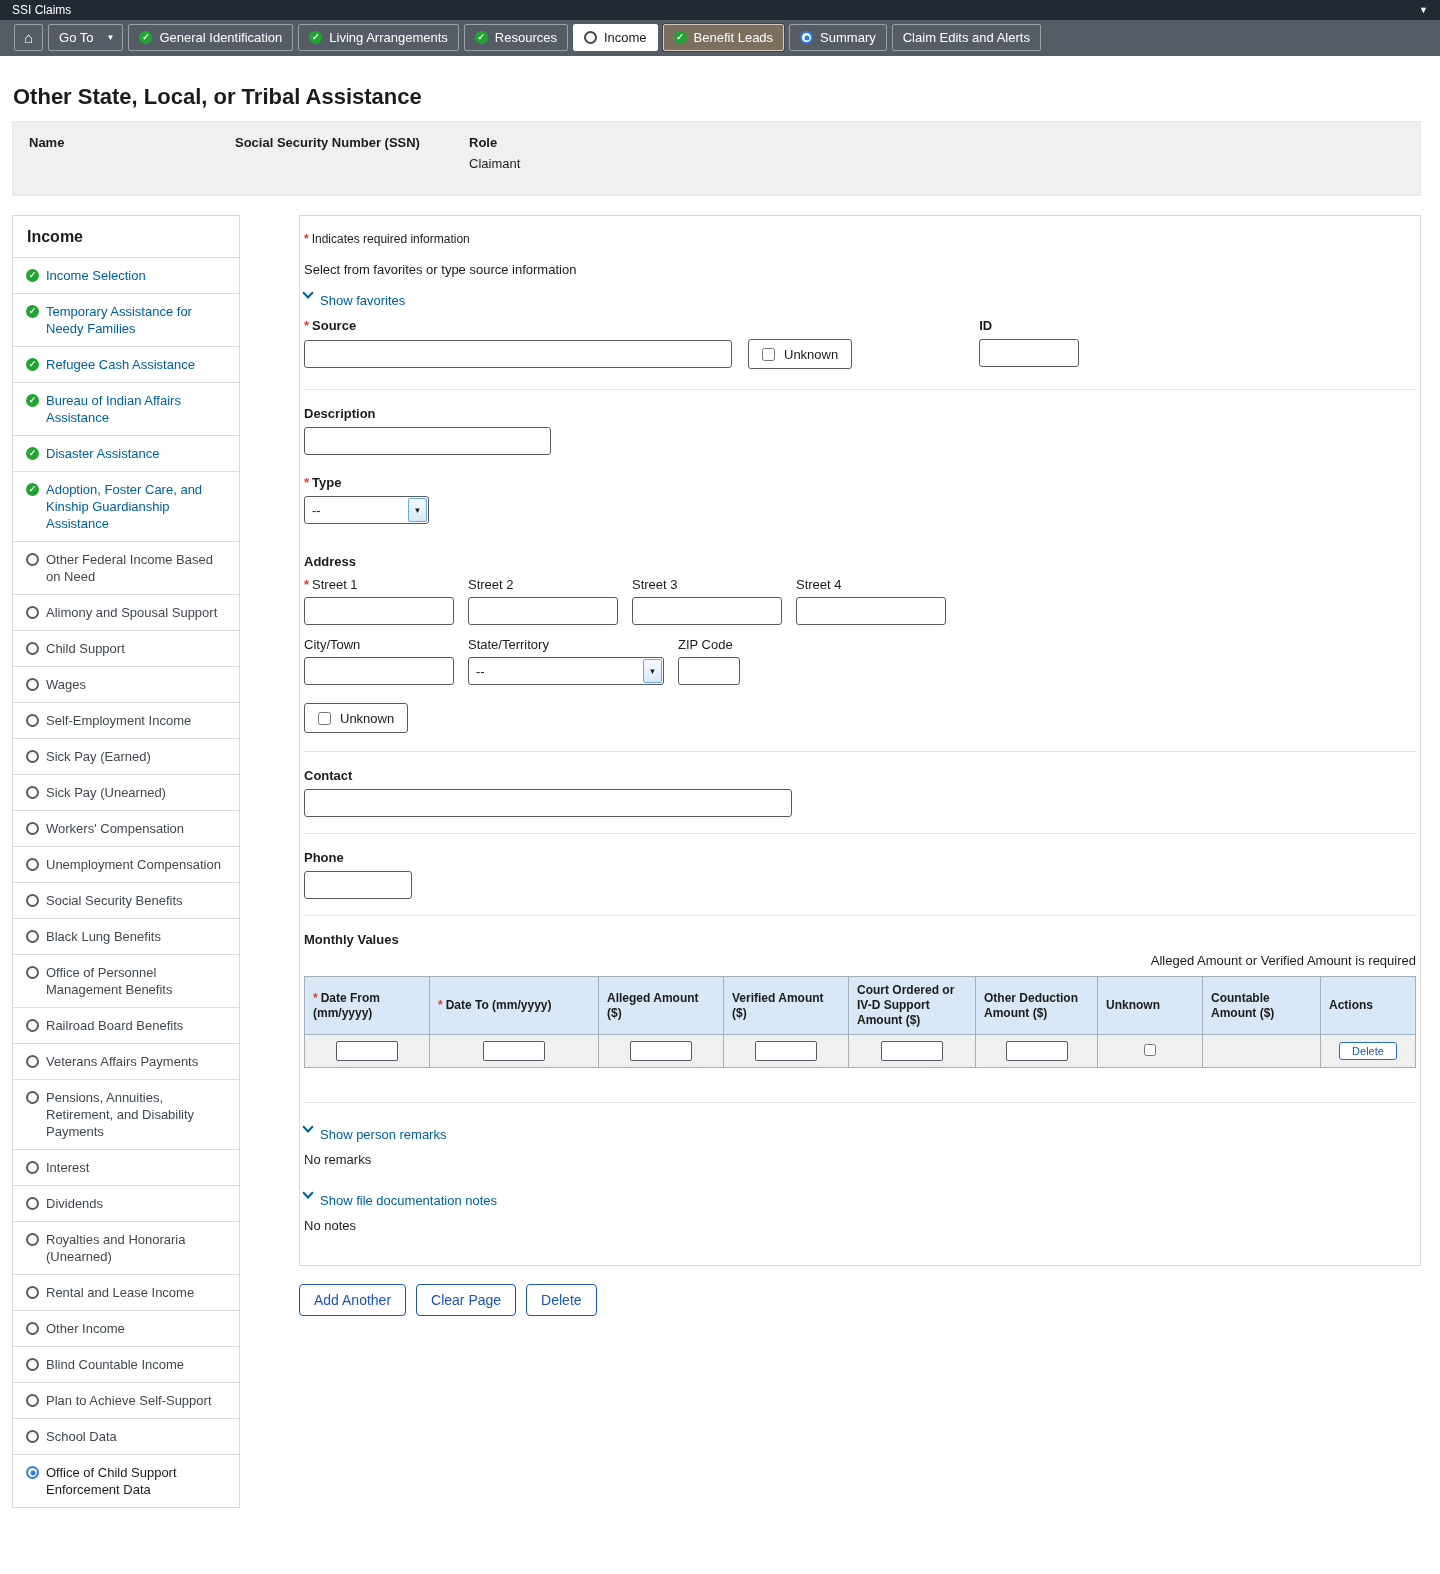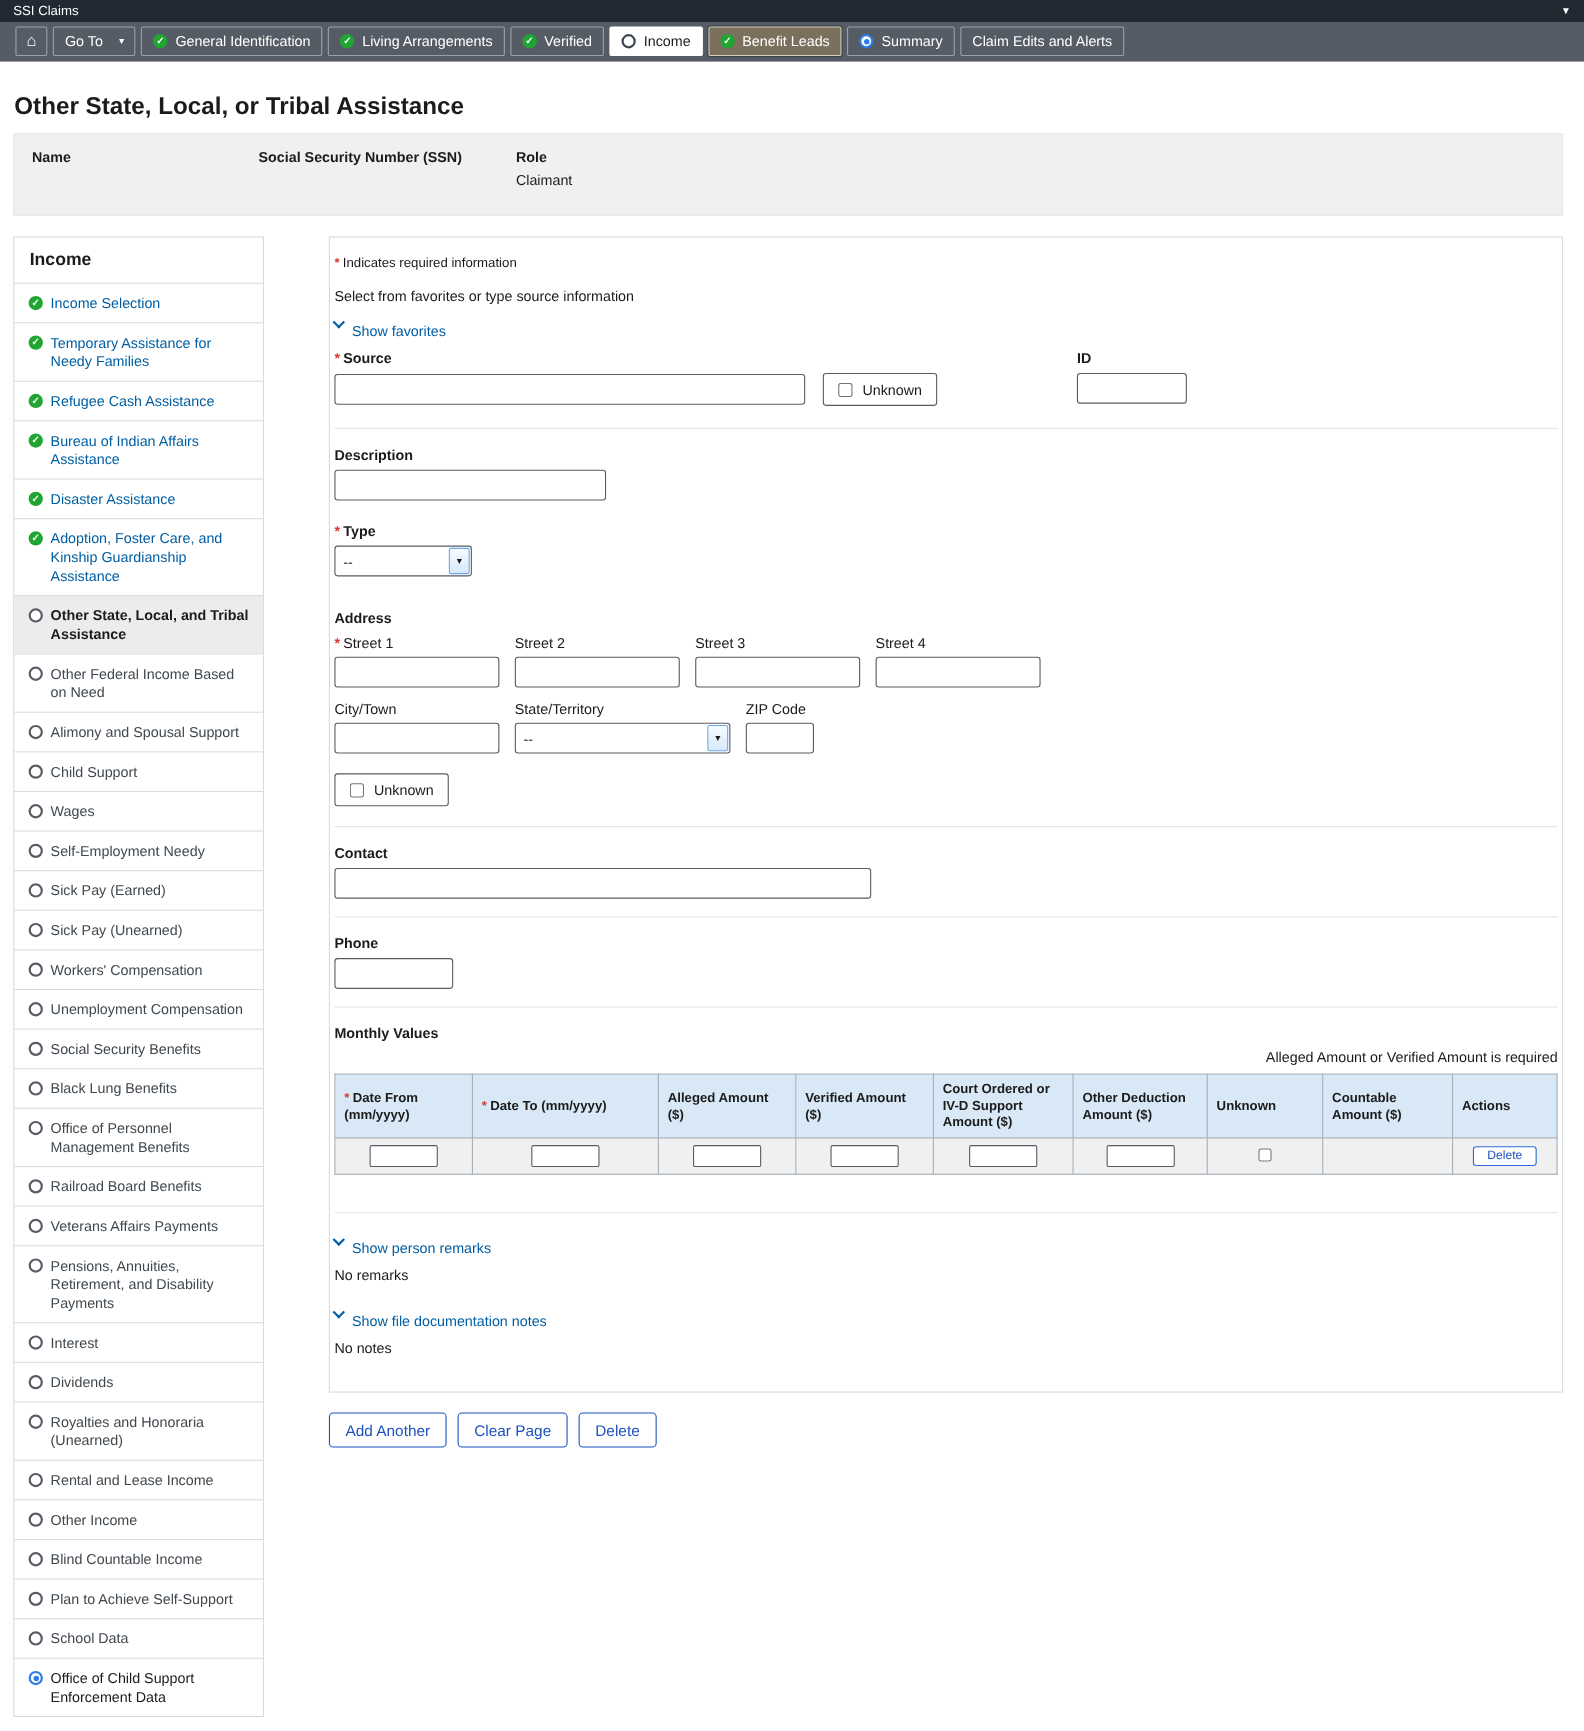--- a/index.html
+++ b/index.html
@@ -182,21 +182,21 @@
       <button class="nav-tab complete">
         <span class="tab-icon check-circle-icon">✓</span>
         <span class="tab-label">General Identification</span>
       </button>
       <button class="nav-tab complete">
         <span class="tab-icon check-circle-icon">✓</span>
         <span class="tab-label">Living Arrangements</span>
       </button>
       <button class="nav-tab complete">
         <span class="tab-icon check-circle-icon">✓</span>
-        <span class="tab-label">Verified</span>
+        <span class="tab-label">Resources</span>
       </button>
       <button class="nav-tab active">
         <span class="tab-icon circle-outline-icon"></span>
         <span class="tab-label">Income</span>
       </button>
       <button class="nav-tab highlight">
         <span class="tab-icon check-circle-icon">✓</span>
         <span class="tab-label">Benefit Leads</span>
       </button>
       <button class="nav-tab default">
@@ -249,43 +249,39 @@
             <span class="side-label">Bureau of Indian Affairs Assistance</span>
           </li>
           <li class="side-item complete">
             <span class="side-icon check-circle-icon">✓</span>
             <span class="side-label">Disaster Assistance</span>
           </li>
           <li class="side-item complete">
             <span class="side-icon check-circle-icon">✓</span>
             <span class="side-label">Adoption, Foster Care, and Kinship Guardianship Assistance</span>
           </li>
-          <li class="side-item current">
-            <span class="side-icon circle-outline-icon"></span>
-            <span class="side-label">Other State, Local, and Tribal Assistance</span>
-          </li>
           <li class="side-item pending">
             <span class="side-icon circle-outline-icon"></span>
             <span class="side-label">Other Federal Income Based on Need</span>
           </li>
           <li class="side-item pending">
             <span class="side-icon circle-outline-icon"></span>
             <span class="side-label">Alimony and Spousal Support</span>
           </li>
           <li class="side-item pending">
             <span class="side-icon circle-outline-icon"></span>
             <span class="side-label">Child Support</span>
           </li>
           <li class="side-item pending">
             <span class="side-icon circle-outline-icon"></span>
             <span class="side-label">Wages</span>
           </li>
           <li class="side-item pending">
             <span class="side-icon circle-outline-icon"></span>
-            <span class="side-label">Self-Employment Needy</span>
+            <span class="side-label">Self-Employment Income</span>
           </li>
           <li class="side-item pending">
             <span class="side-icon circle-outline-icon"></span>
             <span class="side-label">Sick Pay (Earned)</span>
           </li>
           <li class="side-item pending">
             <span class="side-icon circle-outline-icon"></span>
             <span class="side-label">Sick Pay (Unearned)</span>
           </li>
           <li class="side-item pending">

